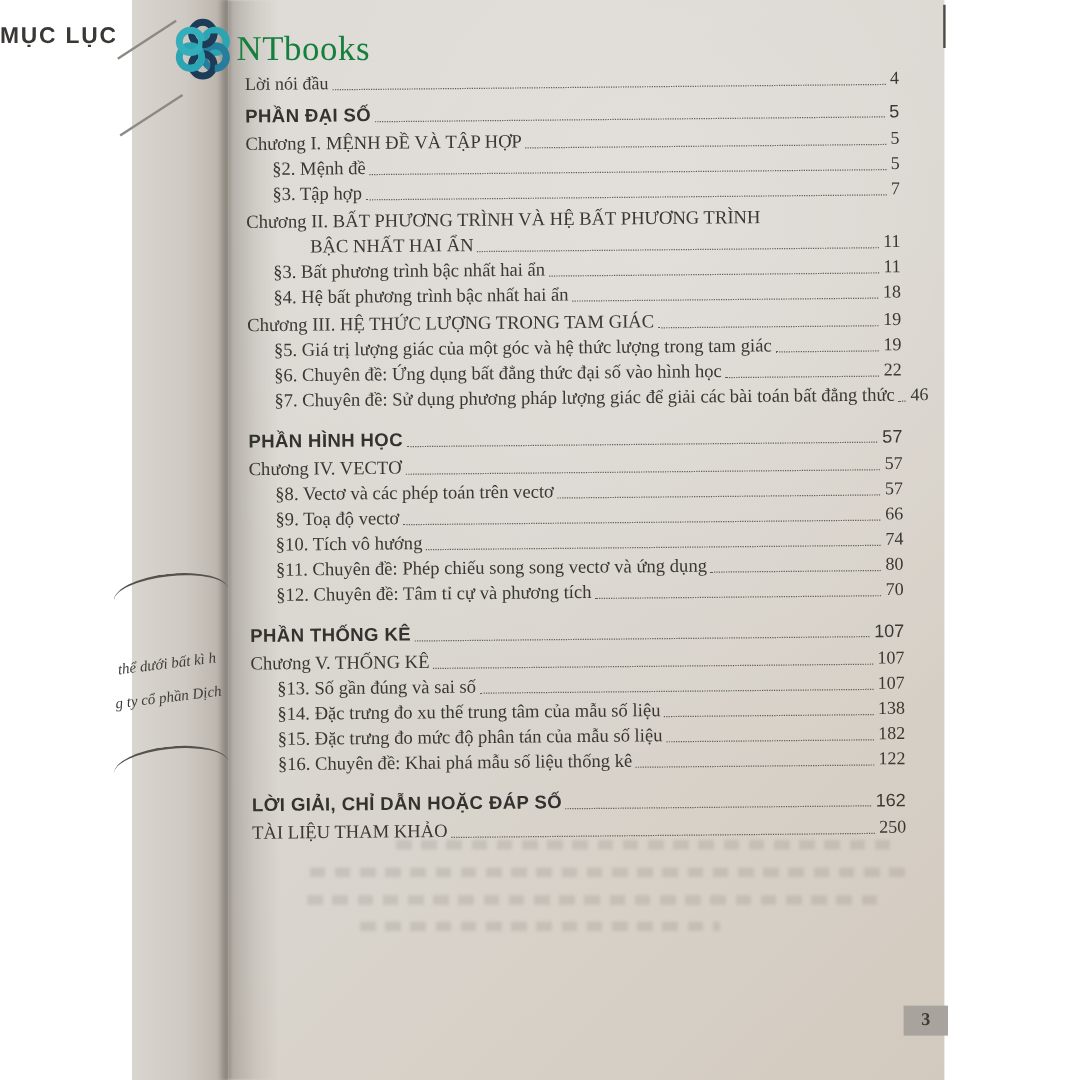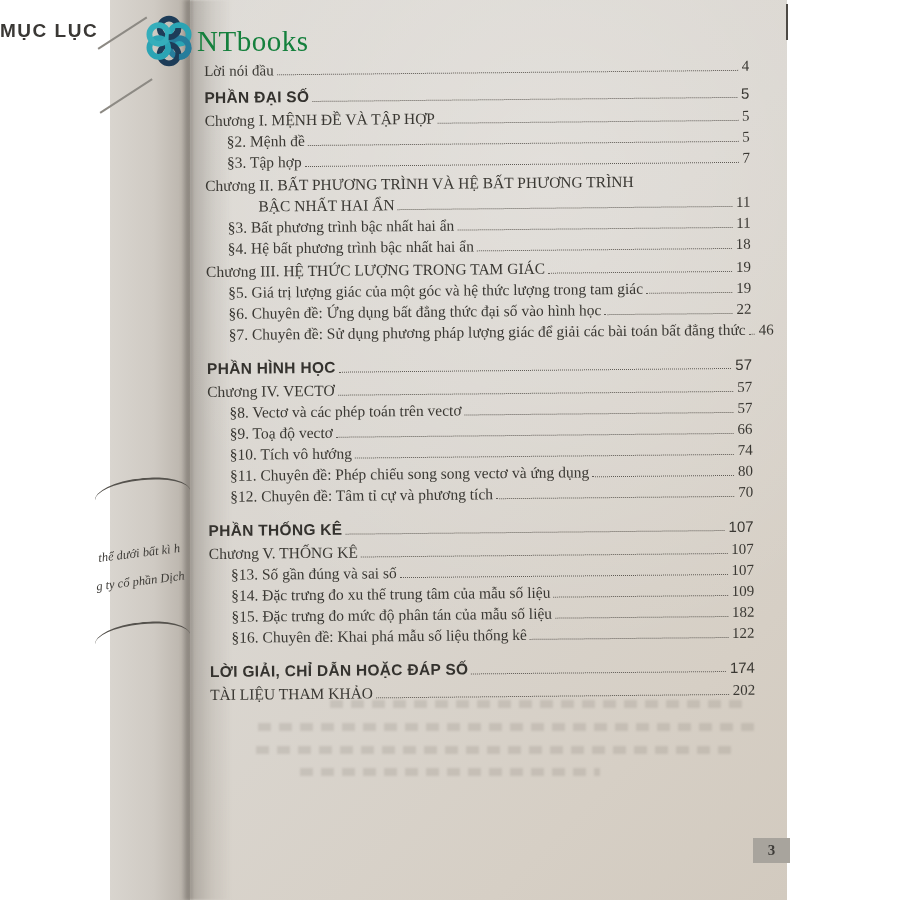--- a/index.html
+++ b/index.html
@@ -249,41 +249,41 @@
       <span class="pg">107</span>
     </div>
     <div class="row item">
       <span class="lab">§13. Số gần đúng và sai số</span>
       <span class="lead"></span>
       <span class="pg">107</span>
     </div>
     <div class="row item">
       <span class="lab">§14. Đặc trưng đo xu thế trung tâm của mẫu số liệu</span>
       <span class="lead"></span>
-      <span class="pg">109</span>
+      <span class="pg">138</span>
     </div>
     <div class="row item">
       <span class="lab">§15. Đặc trưng đo mức độ phân tán của mẫu số liệu</span>
       <span class="lead"></span>
       <span class="pg">182</span>
     </div>
     <div class="row item">
       <span class="lab">§16. Chuyên đề: Khai phá mẫu số liệu thống kê</span>
       <span class="lead"></span>
       <span class="pg">122</span>
     </div>
     <div class="row part">
       <span class="lab">LỜI GIẢI, CHỈ DẪN HOẶC ĐÁP SỐ</span>
       <span class="lead"></span>
-      <span class="pg">174</span>
+      <span class="pg">162</span>
     </div>
     <div class="row chapter">
       <span class="lab">TÀI LIỆU THAM KHẢO</span>
       <span class="lead"></span>
-      <span class="pg">202</span>
+      <span class="pg">250</span>
     </div>
   </div>
 
 <div class="page-badge">3</div>
 
 <div class="ghost-line gl1"></div>
 <div class="ghost-line gl2"></div>
 <div class="ghost-line gl3"></div>
 <div class="ghost-line gl4"></div>
 

